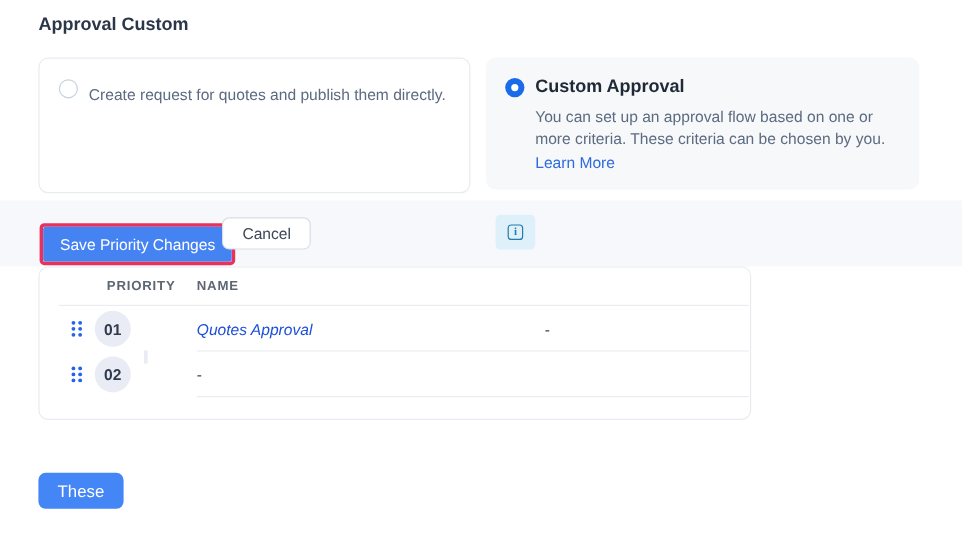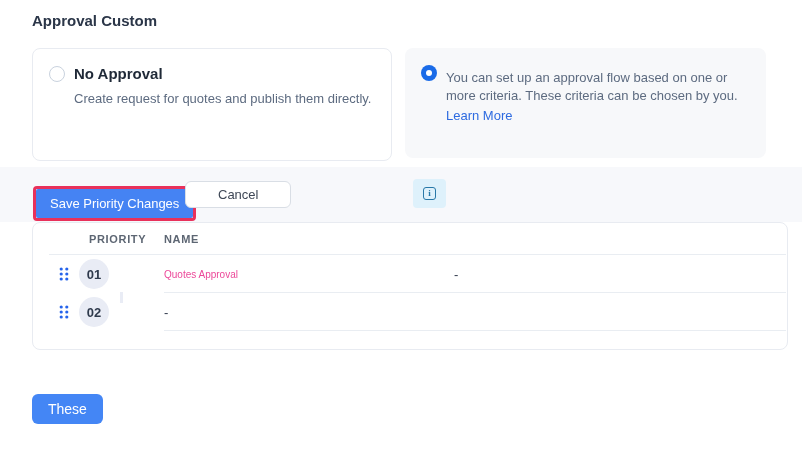--- a/index.html
+++ b/index.html
@@ -62,39 +62,39 @@
   .btn-save-priority {
     display: block; border: none; cursor: pointer;
     background: #4583f3; color: #ffffff;
     font-family: inherit; font-size: 13px;
     padding: 7px 14px; border-radius: 2px;
   }
   .btn-cancel {
     position: absolute; left: 185px; top: 181px; height: 27px;
     background: #ffffff; border: 1px solid #d9dee5; border-radius: 6px;
     font-family: inherit; font-size: 13px; color: #3e4756;
-    padding: 0 32px; cursor: pointer;
+    padding: 0 16px; cursor: pointer;
   }
   .info-banner {
     position: absolute; left: 413px; top: 179px; height: 29px;
     background: #def1fb; border-radius: 4px;
     display: flex; align-items: center; gap: 7px;
     padding: 0 10px; color: #2878a8; font-size: 12px; white-space: nowrap;
   }
   .info-icon {
     width: 13px; height: 13px; flex: 0 0 13px;
     border: 1px solid #2878a8; border-radius: 3px;
     font-size: 9px; font-weight: 700; font-family: "Liberation Serif", serif;
     display: flex; align-items: center; justify-content: center;
     line-height: 1;
   }
 
   
   .table-card {
-    position: absolute; left: 32px; top: 222px; width: 756px; height: 128px;
+    position: absolute; left: 32px; top: 222px; width: 594px; height: 128px;
     background: #ffffff; border: 1px solid #e8ebf1; border-radius: 8px;
   }
   .thead {
     display: grid; grid-template-columns: 30px 85px 290px 1fr;
     height: 32px; align-items: center; margin-left: 16px; margin-right: 1px;
     border-bottom: 1px solid #e9edf2;
     font-size: 11px; font-weight: 700; color: #5d6673;
     letter-spacing: 0.06em;
   }
   .th-priority { padding-left: 10px; grid-column: 2; }
@@ -115,50 +115,50 @@
     width: 30px; height: 30px; border-radius: 50%;
     background: #e9ecf5; color: #2f3a4c;
     font-size: 13px; font-weight: 700;
     display: flex; align-items: center; justify-content: center;
     position: relative; z-index: 1;
   }
   .trow + .trow .cell-priority::before {
     content: ""; position: absolute; top: -5px; height: 11px; width: 3px;
     left: calc(50% - 1.5px); background: #e9ecf5; z-index: 0;
   }
-  .cell-name { font-size: 10px; color: #ec4899; }
+  .cell-name { font-size: 13px; color: #1d4ed8; font-style: italic; }
   .cell-desc { font-size: 13px; color: #323c4e; }
 
   
   .btn-save {
     position: absolute; left: 32px; top: 394px;
     background: #4486f5; color: #ffffff; border: none; cursor: pointer;
     font-family: inherit; font-size: 14px;
     padding: 7px 16px; border-radius: 6px;
   }
 </style>
 </head>
 <body>
 
 <div class="page-title">Approval Custom</div>
 
 <div class="card card-no-approval">
   <div class="card-inner">
     <div class="radio unchecked"></div>
     <div>
-      <div class="card-title">No Approval</div>
       <div class="card-desc">Create request for quotes and publish them directly.</div>
     </div>
   </div>
 </div>
 
 <div class="card card-custom-approval">
   <div class="card-inner">
     <div class="radio checked"></div>
     <div>
+      <div class="card-title">Custom Approval</div>
       <div class="card-desc">You can set up an approval flow based on one or more criteria. These criteria can be chosen by you.</div>
       <a class="learn-more">Learn More</a>
     </div>
   </div>
 </div>
 
 <div class="action-strip"></div>
 
 <div class="highlight-ring">
   <button class="btn-save-priority">Save Priority Changes</button>

